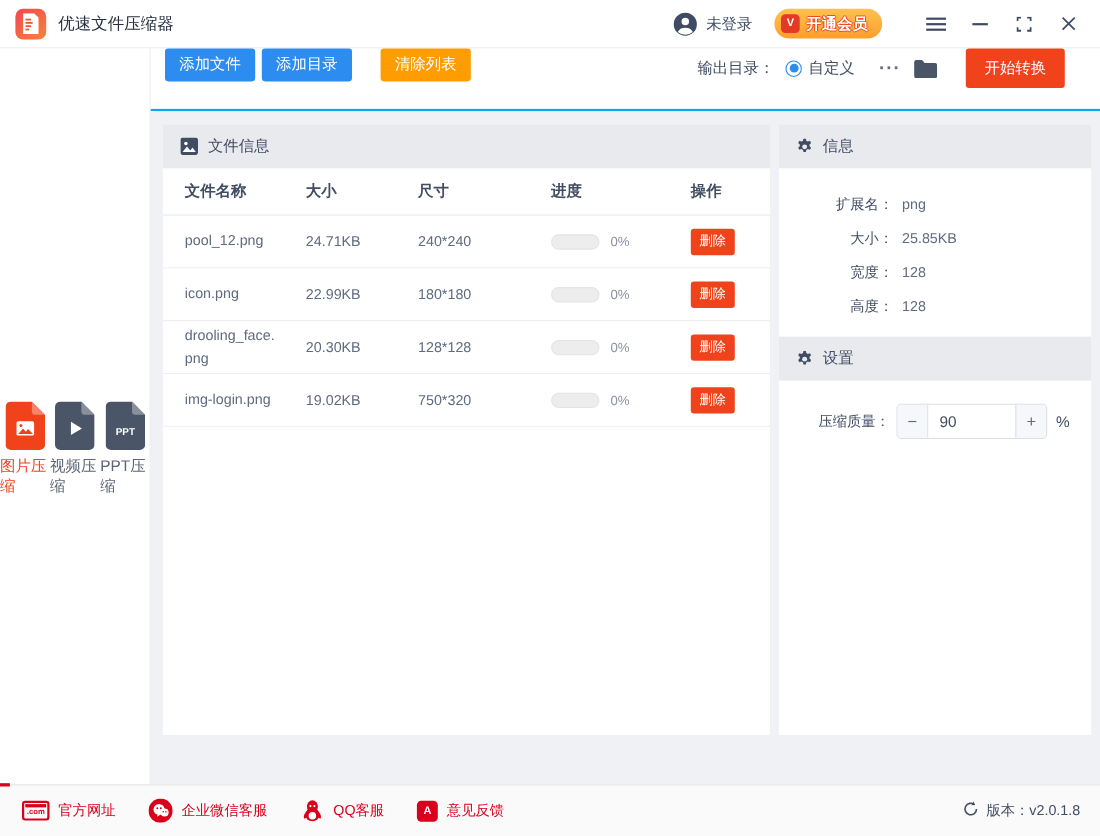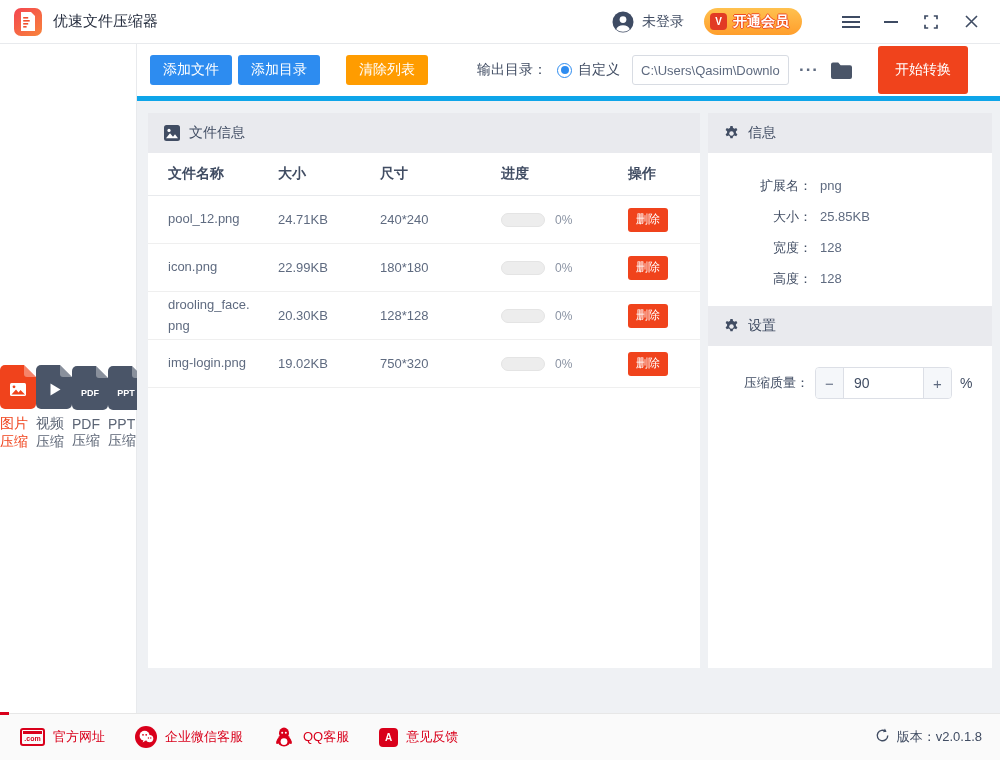--- a/index.html
+++ b/index.html
@@ -39,37 +39,37 @@
   .sidebar { width:137px; background:#fff; border-right:1px solid #e8eaed;
     padding-top:74px; display:flex; align-items:center; }
   .side-item { display:flex; flex-direction:column; align-items:center;
     margin-bottom:16px; cursor:pointer; }
   .side-label { font-size:14px; color:#5c6575; margin-top:6px; }
   .side-item.active .side-label { color:#f0431c; }
 
   .main { flex:1; display:flex; flex-direction:column; }
 
   
-  .toolbar { height:57px; background:#fff; border-bottom:5px solid #0ea5e9;
-    display:flex; align-items:center; padding:0 32px 0 13px; }
+  .toolbar { height:57px; background:#fff; border-bottom:2px solid #0ea5e9;
+    display:flex; align-items:flex-start; padding:0 32px 0 13px; }
   .btn { height:30px; padding:0 13px; border-radius:3px; color:#fff; font-size:14px; }
   .btn-blue { background:#2d8cf0; margin-right:6px; }
   .btn-orange { background:#ff9c00; margin-left:20px; }
   .out-group { margin-left:auto; display:flex; align-items:center; }
   .out-label { font-size:14px; color:#414d63; margin-right:10px; }
   .radio { width:15px; height:15px; border-radius:50%; border:1px solid #2d8cf0;
     display:flex; align-items:center; justify-content:center; margin-right:6px; }
   .radio-dot { width:8px; height:8px; border-radius:50%; background:#2d8cf0; }
   .radio-label { font-size:14px; color:#414d63; margin-right:12px; }
   .path-input { width:157px; height:30px; border:1px solid #d8dce3; border-radius:3px;
     padding:0 8px; font-size:13px; color:#5f6b80; white-space:nowrap; overflow:hidden; }
   .dots-btn { font-size:17px; color:#5f6b80; letter-spacing:1px; padding:0 6px;
     margin-left:4px; font-weight:bold; }
   .folder-btn { margin-left:6px; display:flex; align-items:center; }
-  .btn-start { height:48px; padding:0 17px; background:#f0431c; color:#fff;
+  .btn-start { height:36px; padding:0 17px; background:#f0431c; color:#fff;
     font-size:14px; border-radius:3px; margin-left:26px; }
 
   
   .content { flex:1; background:#eff1f4; display:flex; gap:8px;
     padding:12px 8px 0 11px;justify-content:center; }
   .panel { background:#fff; height:555px; }
   .panel-left { width:552px; }
   .panel-right { flex:1; }
   .panel-header { height:40px; background:#e9eaee; display:flex; align-items:center;
     padding:0 16px; gap:9px; font-size:14px; color:#414d63; }
@@ -187,48 +187,39 @@
         <path d="M5 0 h19 l12 12 v27 a5 5 0 0 1 -5 5 H5 a5 5 0 0 1 -5 -5 V5 a5 5 0 0 1 5 -5 z" fill="#4a5568"></path>
         <path d="M24 0 l12 12 h-9 a3 3 0 0 1 -3 -3 z" fill="#fff" opacity="0.35"></path>
         <path d="M14.5 18.5 l10 6 -10 6 z" fill="#fff"></path>
       </svg>
       <span class="side-label">视频压缩</span>
     </div>
     <div class="side-item">
       <svg width="36" height="44" viewBox="0 0 36 44">
         <path d="M5 0 h19 l12 12 v27 a5 5 0 0 1 -5 5 H5 a5 5 0 0 1 -5 -5 V5 a5 5 0 0 1 5 -5 z" fill="#4a5568"></path>
         <path d="M24 0 l12 12 h-9 a3 3 0 0 1 -3 -3 z" fill="#fff" opacity="0.35"></path>
-        <text x="18" y="30" text-anchor="middle" font-size="9" font-weight="bold" fill="#fff">PDF</text>
-      </svg>
-      <span class="side-label">PDF压缩</span>
-    </div>
-    <div class="side-item">
-      <svg width="36" height="44" viewBox="0 0 36 44">
-        <path d="M5 0 h19 l12 12 v27 a5 5 0 0 1 -5 5 H5 a5 5 0 0 1 -5 -5 V5 a5 5 0 0 1 5 -5 z" fill="#4a5568"></path>
-        <path d="M24 0 l12 12 h-9 a3 3 0 0 1 -3 -3 z" fill="#fff" opacity="0.35"></path>
         <text x="18" y="30" text-anchor="middle" font-size="9" font-weight="bold" fill="#fff">PPT</text>
       </svg>
       <span class="side-label">PPT压缩</span>
     </div>
   </div>
 
   <div class="main">
 
     <div class="toolbar">
       <button class="btn btn-blue">添加文件</button>
       <button class="btn btn-blue">添加目录</button>
       <button class="btn btn-orange">清除列表</button>
 
       <div class="out-group">
         <span class="out-label">输出目录：</span>
         <span class="radio">
             <span class="radio-dot"></span>
           </span>
         <span class="radio-label">自定义</span>
-        <input class="path-input" type="text" value="C:\Users\Qasim\Downlo" style="">
         <button class="dots-btn">···</button>
         <button class="folder-btn">
           <svg width="21" height="17" viewBox="0 0 21 17">
             <path d="M0 2.5 a2 2 0 0 1 2 -2 h5.2 l2.4 2.8 H19 a2 2 0 0 1 2 2 V15 a2 2 0 0 1 -2 2 H2 a2 2 0 0 1 -2 -2 z" fill="#4a5568"></path>
           </svg>
         </button>
         <button class="btn-start">开始转换</button>
       </div>
     </div>
 

